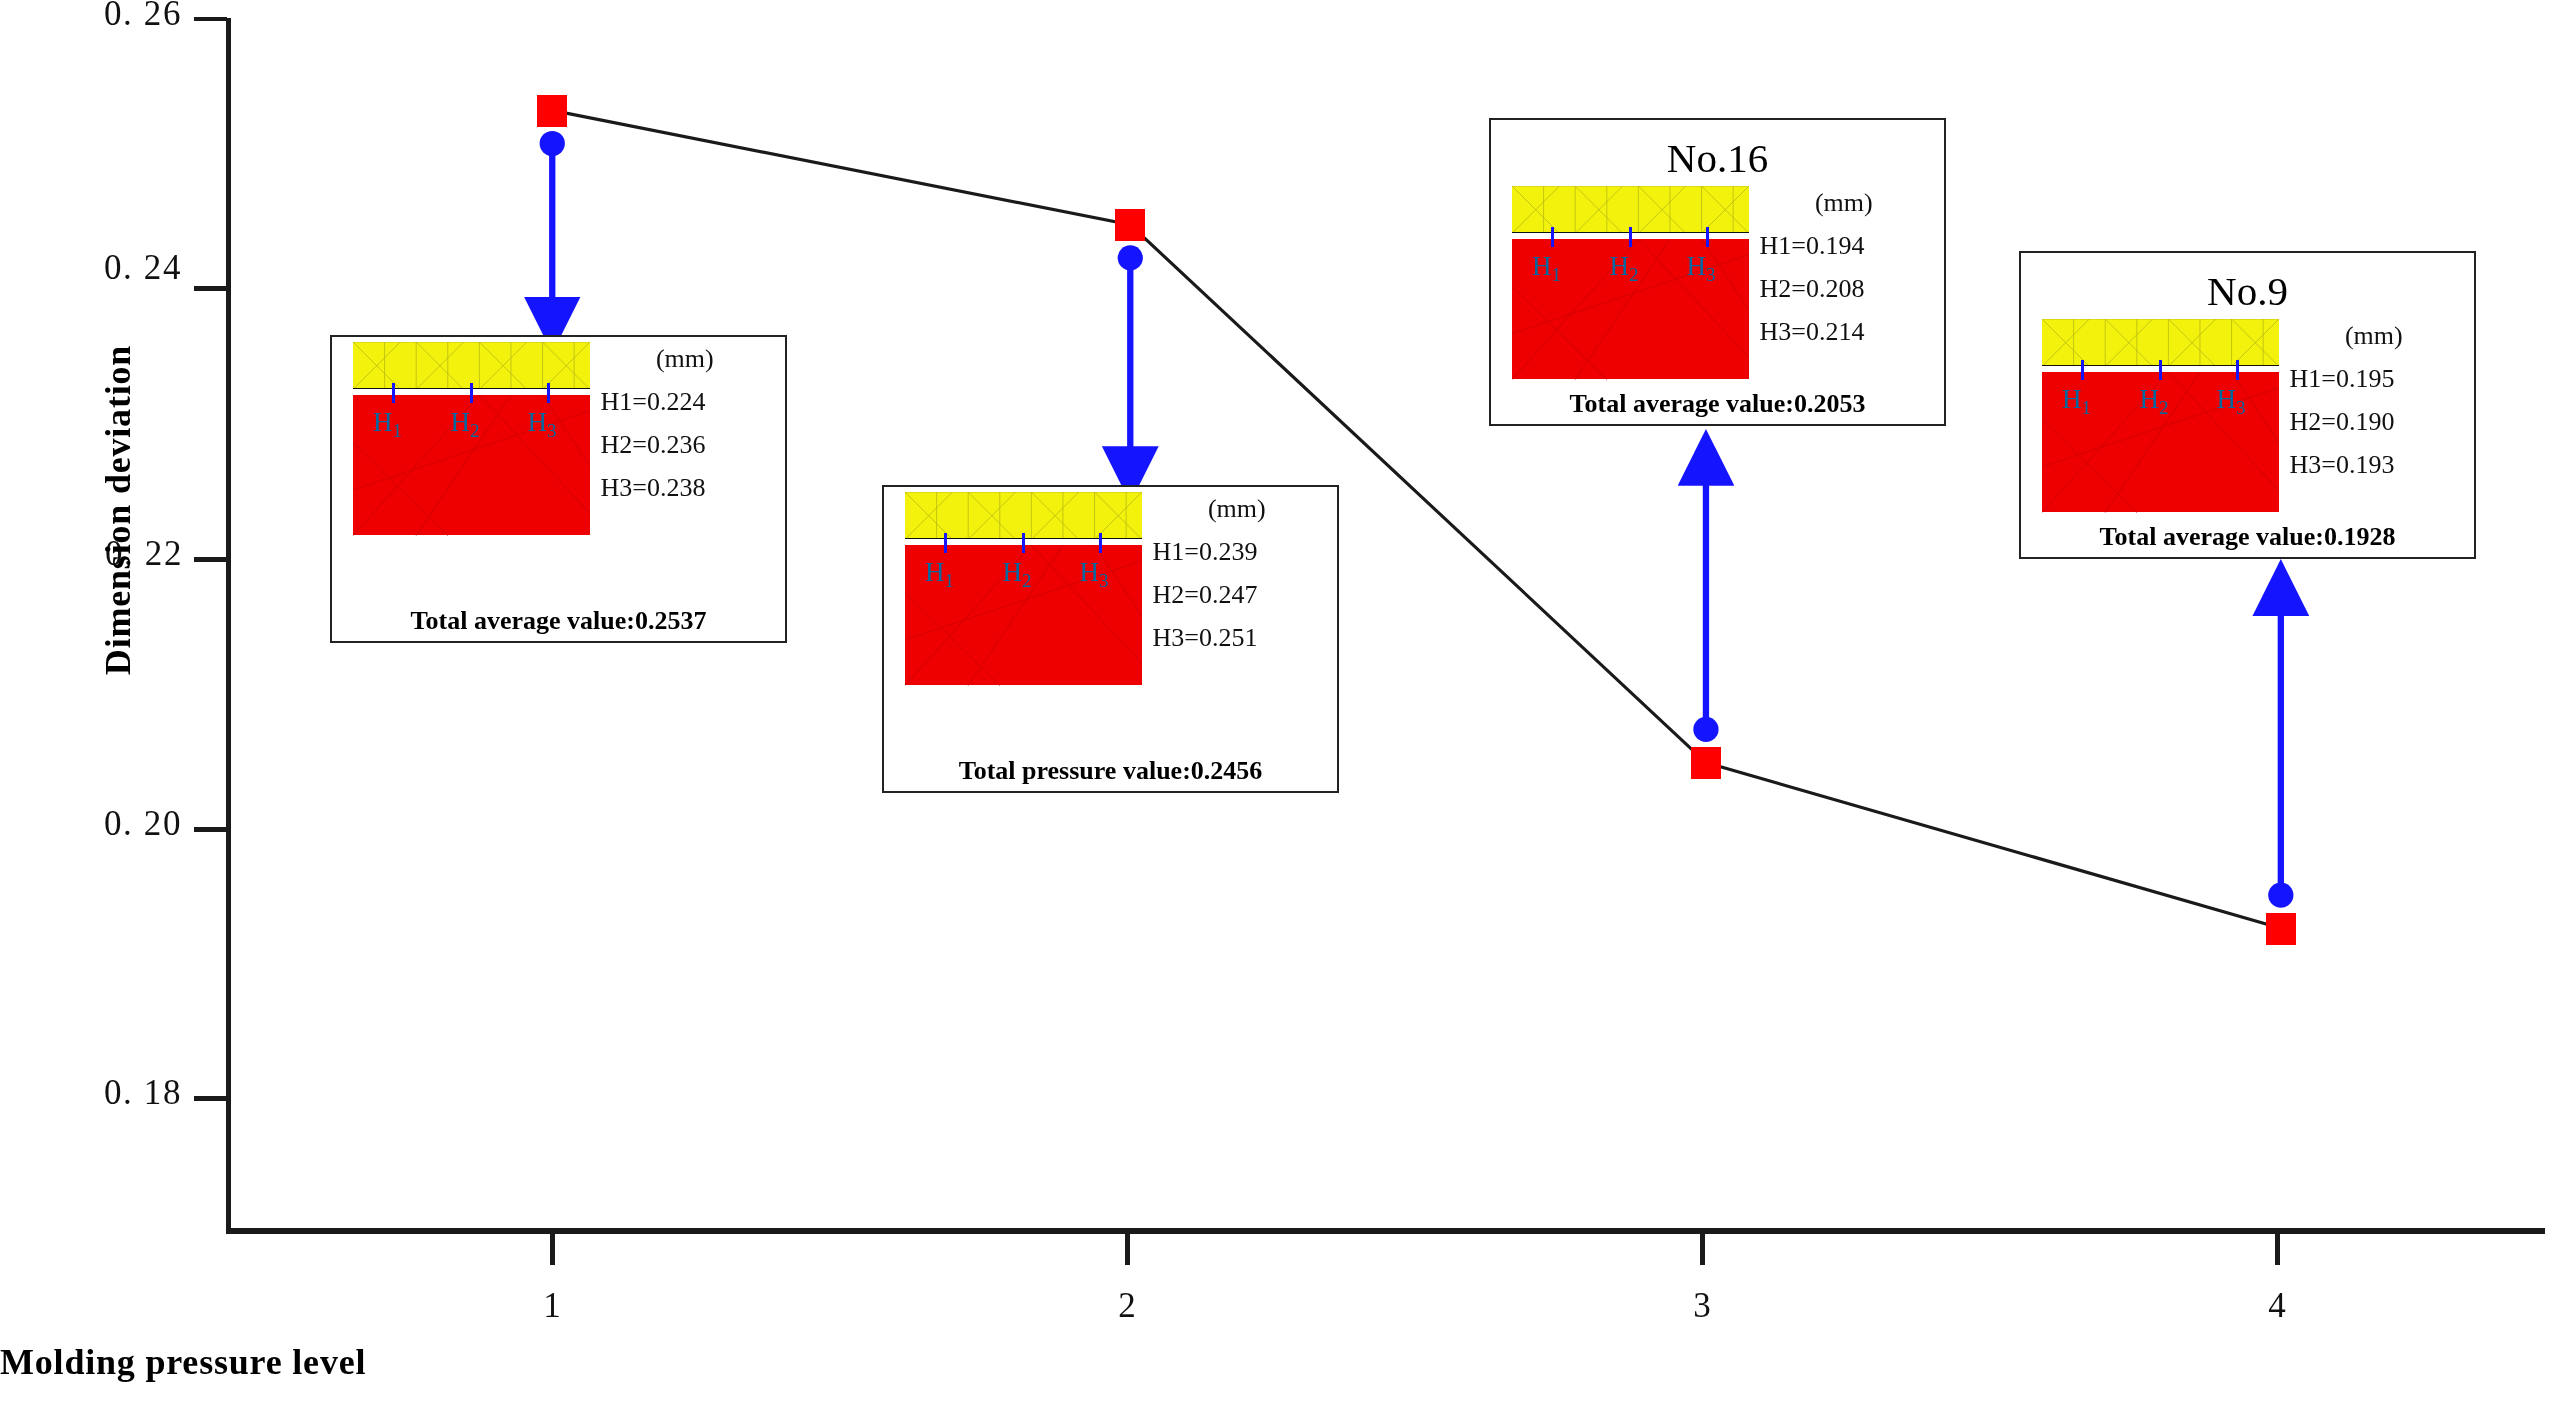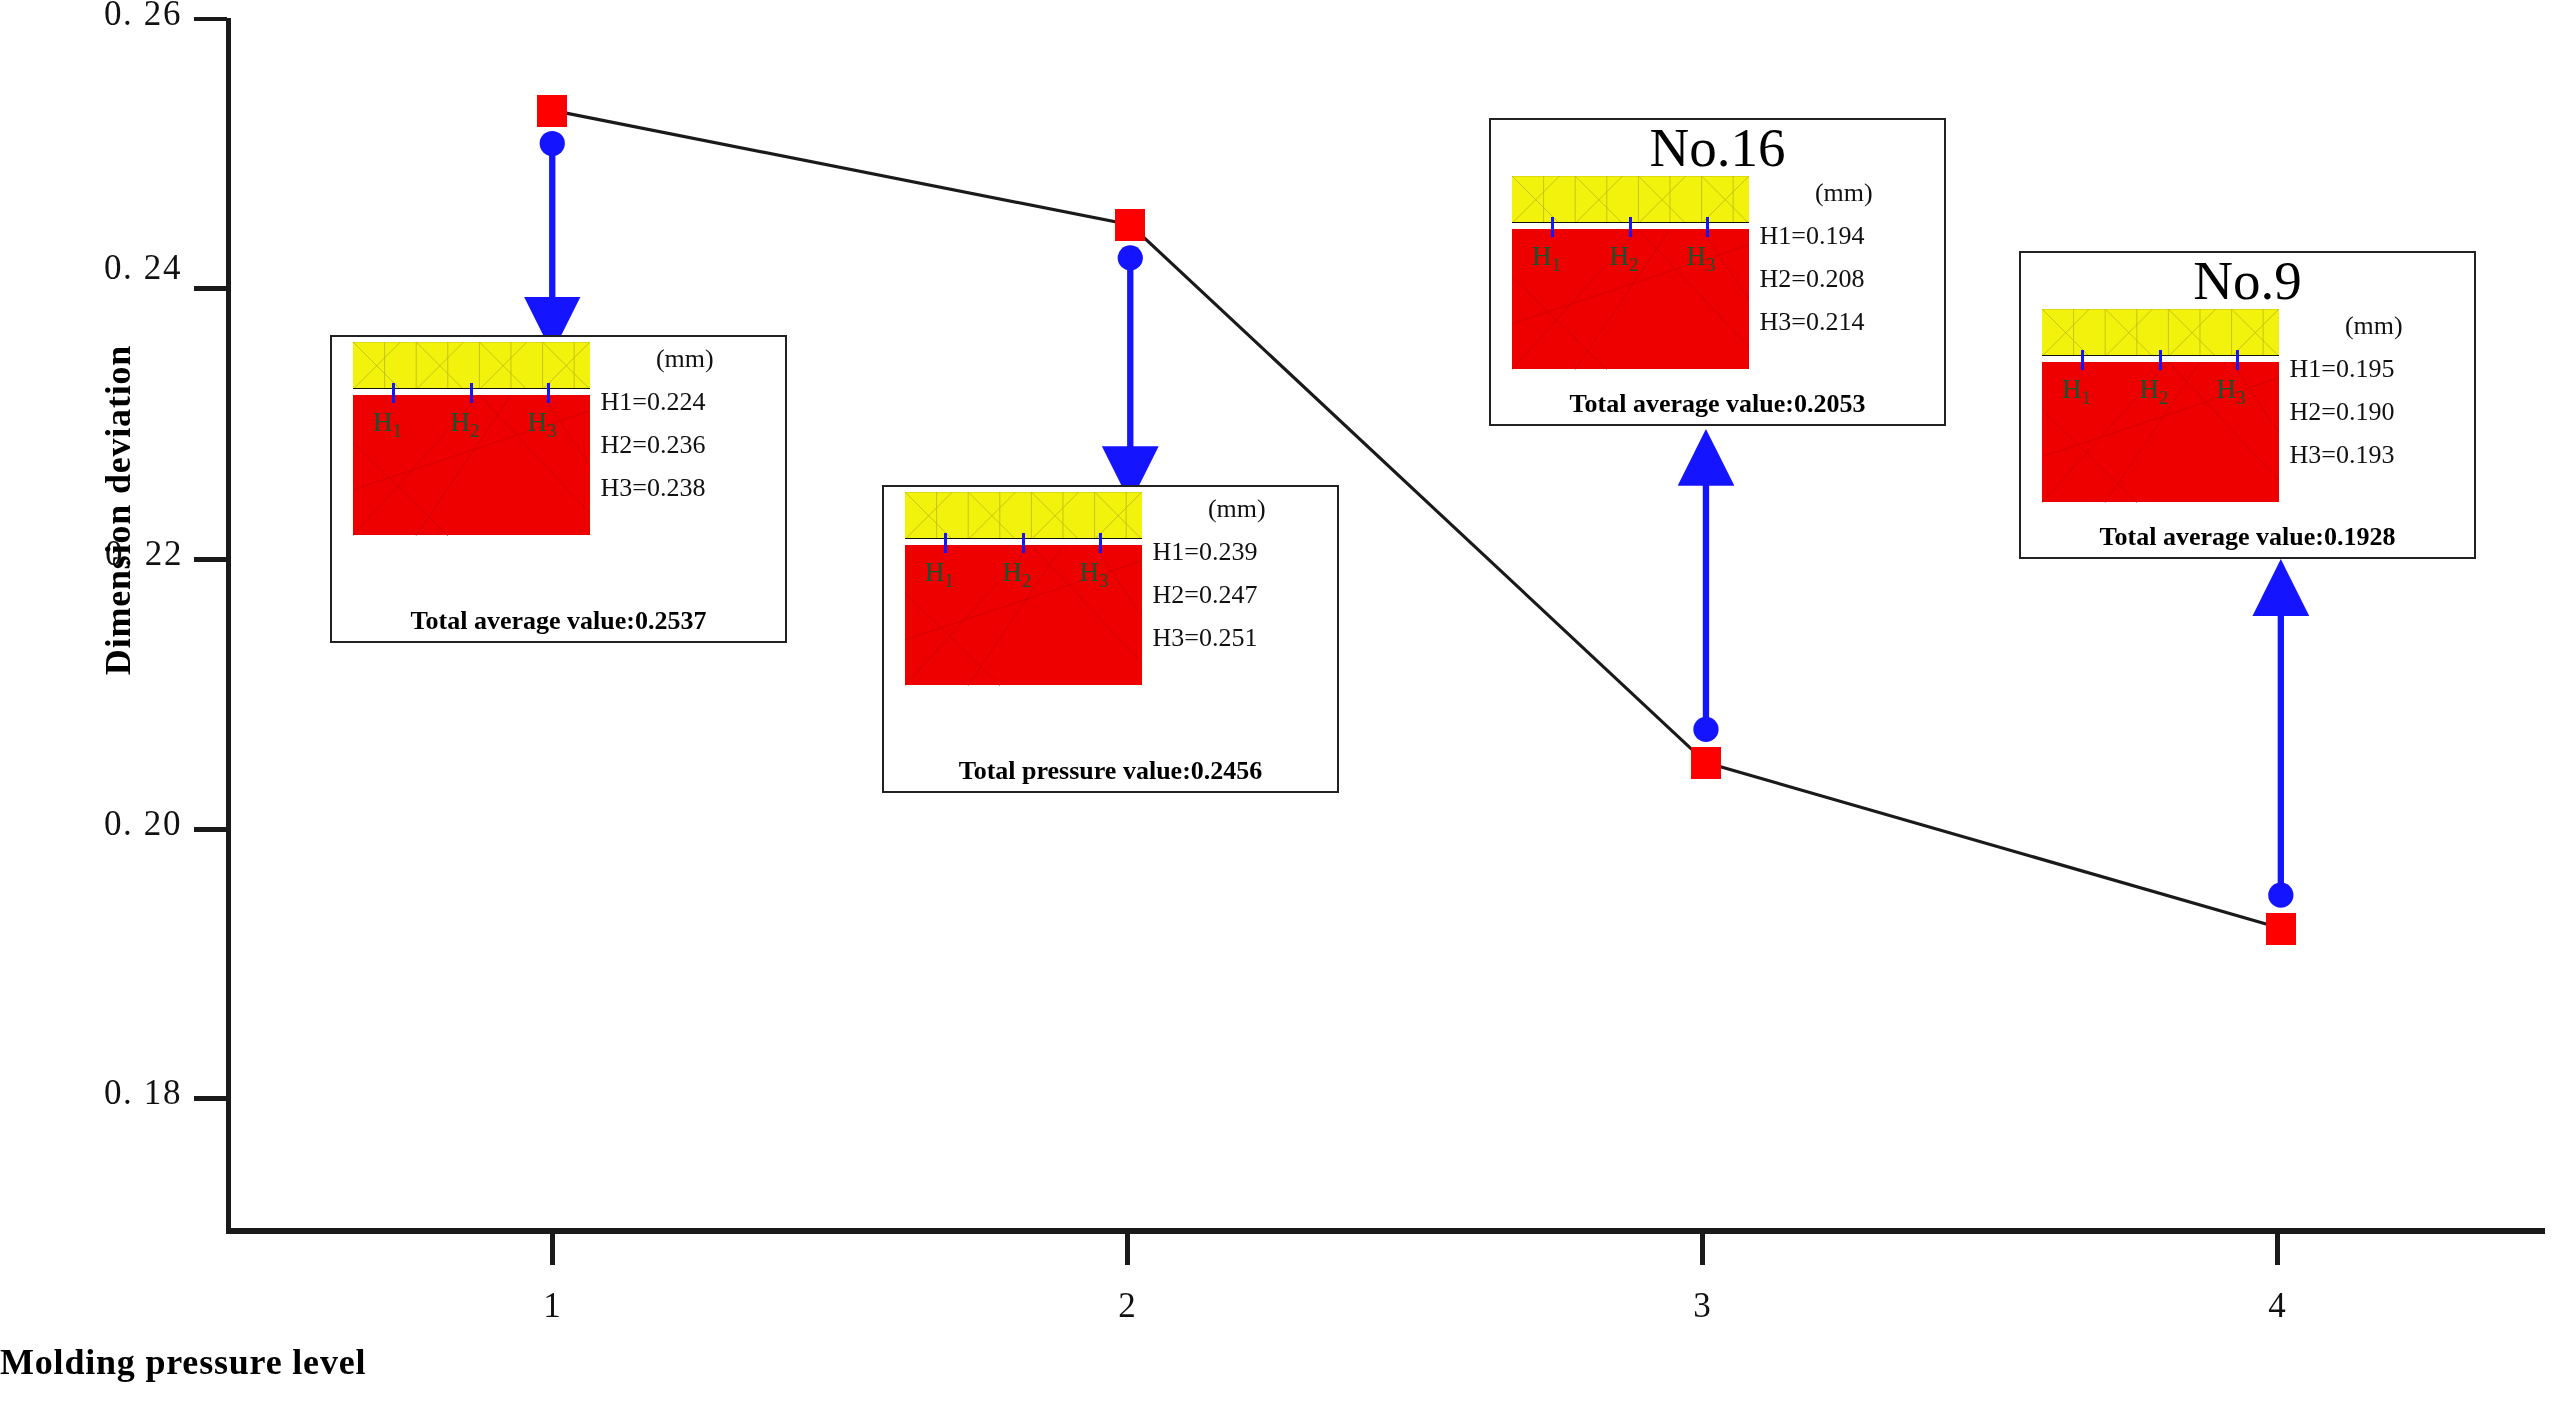--- a/index.html
+++ b/index.html
@@ -29,29 +29,29 @@
   .series-svg{position:absolute;left:0;top:0;width:2576px;height:1410px;
               pointer-events:none;}
 
   
   .arrow-svg{position:absolute;left:0;top:0;width:2576px;height:1410px;
              pointer-events:none;}
 
   
   .callout{position:absolute;background:#ffffff;border:2.4px solid #222;
            box-sizing:border-box;}
-  .callout-title{width:100%;text-align:center;font-size:55px;line-height:46px;
-                 margin-top:5px;}
+  .callout-title{width:100%;text-align:center;font-size:41px;line-height:46px;
+                 margin-top:15px;}
   .callout-body{display:flex;align-items:flex-start;padding:0 8px;}
   .part-img{position:relative;flex:0 0 auto;}
   .part-yellow{position:relative;background:#f2f20d;width:100%;}
   .part-gap{position:relative;background:#ffffff;width:100%;height:6.3px;}
   .part-red{position:relative;background:#ee0000;width:100%;}
   .mesh{position:absolute;inset:0;}
-  .hlabel{position:absolute;color:#14532d;font-size:27px;font-weight:500;
+  .hlabel{position:absolute;color:#0369a1;font-size:27px;font-weight:500;
           white-space:nowrap;}
   .hlabel sub{font-size:19px;}
   .stats{flex:1 1 auto;padding-left:11px;font-size:26px;line-height:43px;
          color:#111;white-space:nowrap;}
   .stats .unit{display:block;text-align:center;padding-right:8px;}
   .callout-footer{position:absolute;left:0;bottom:4.7px;width:100%;
                   text-align:center;font-weight:bold;font-size:26px;}
   .tickmark{position:absolute;background:#1414ff;width:3.2px;}
 </style>
 </head>

